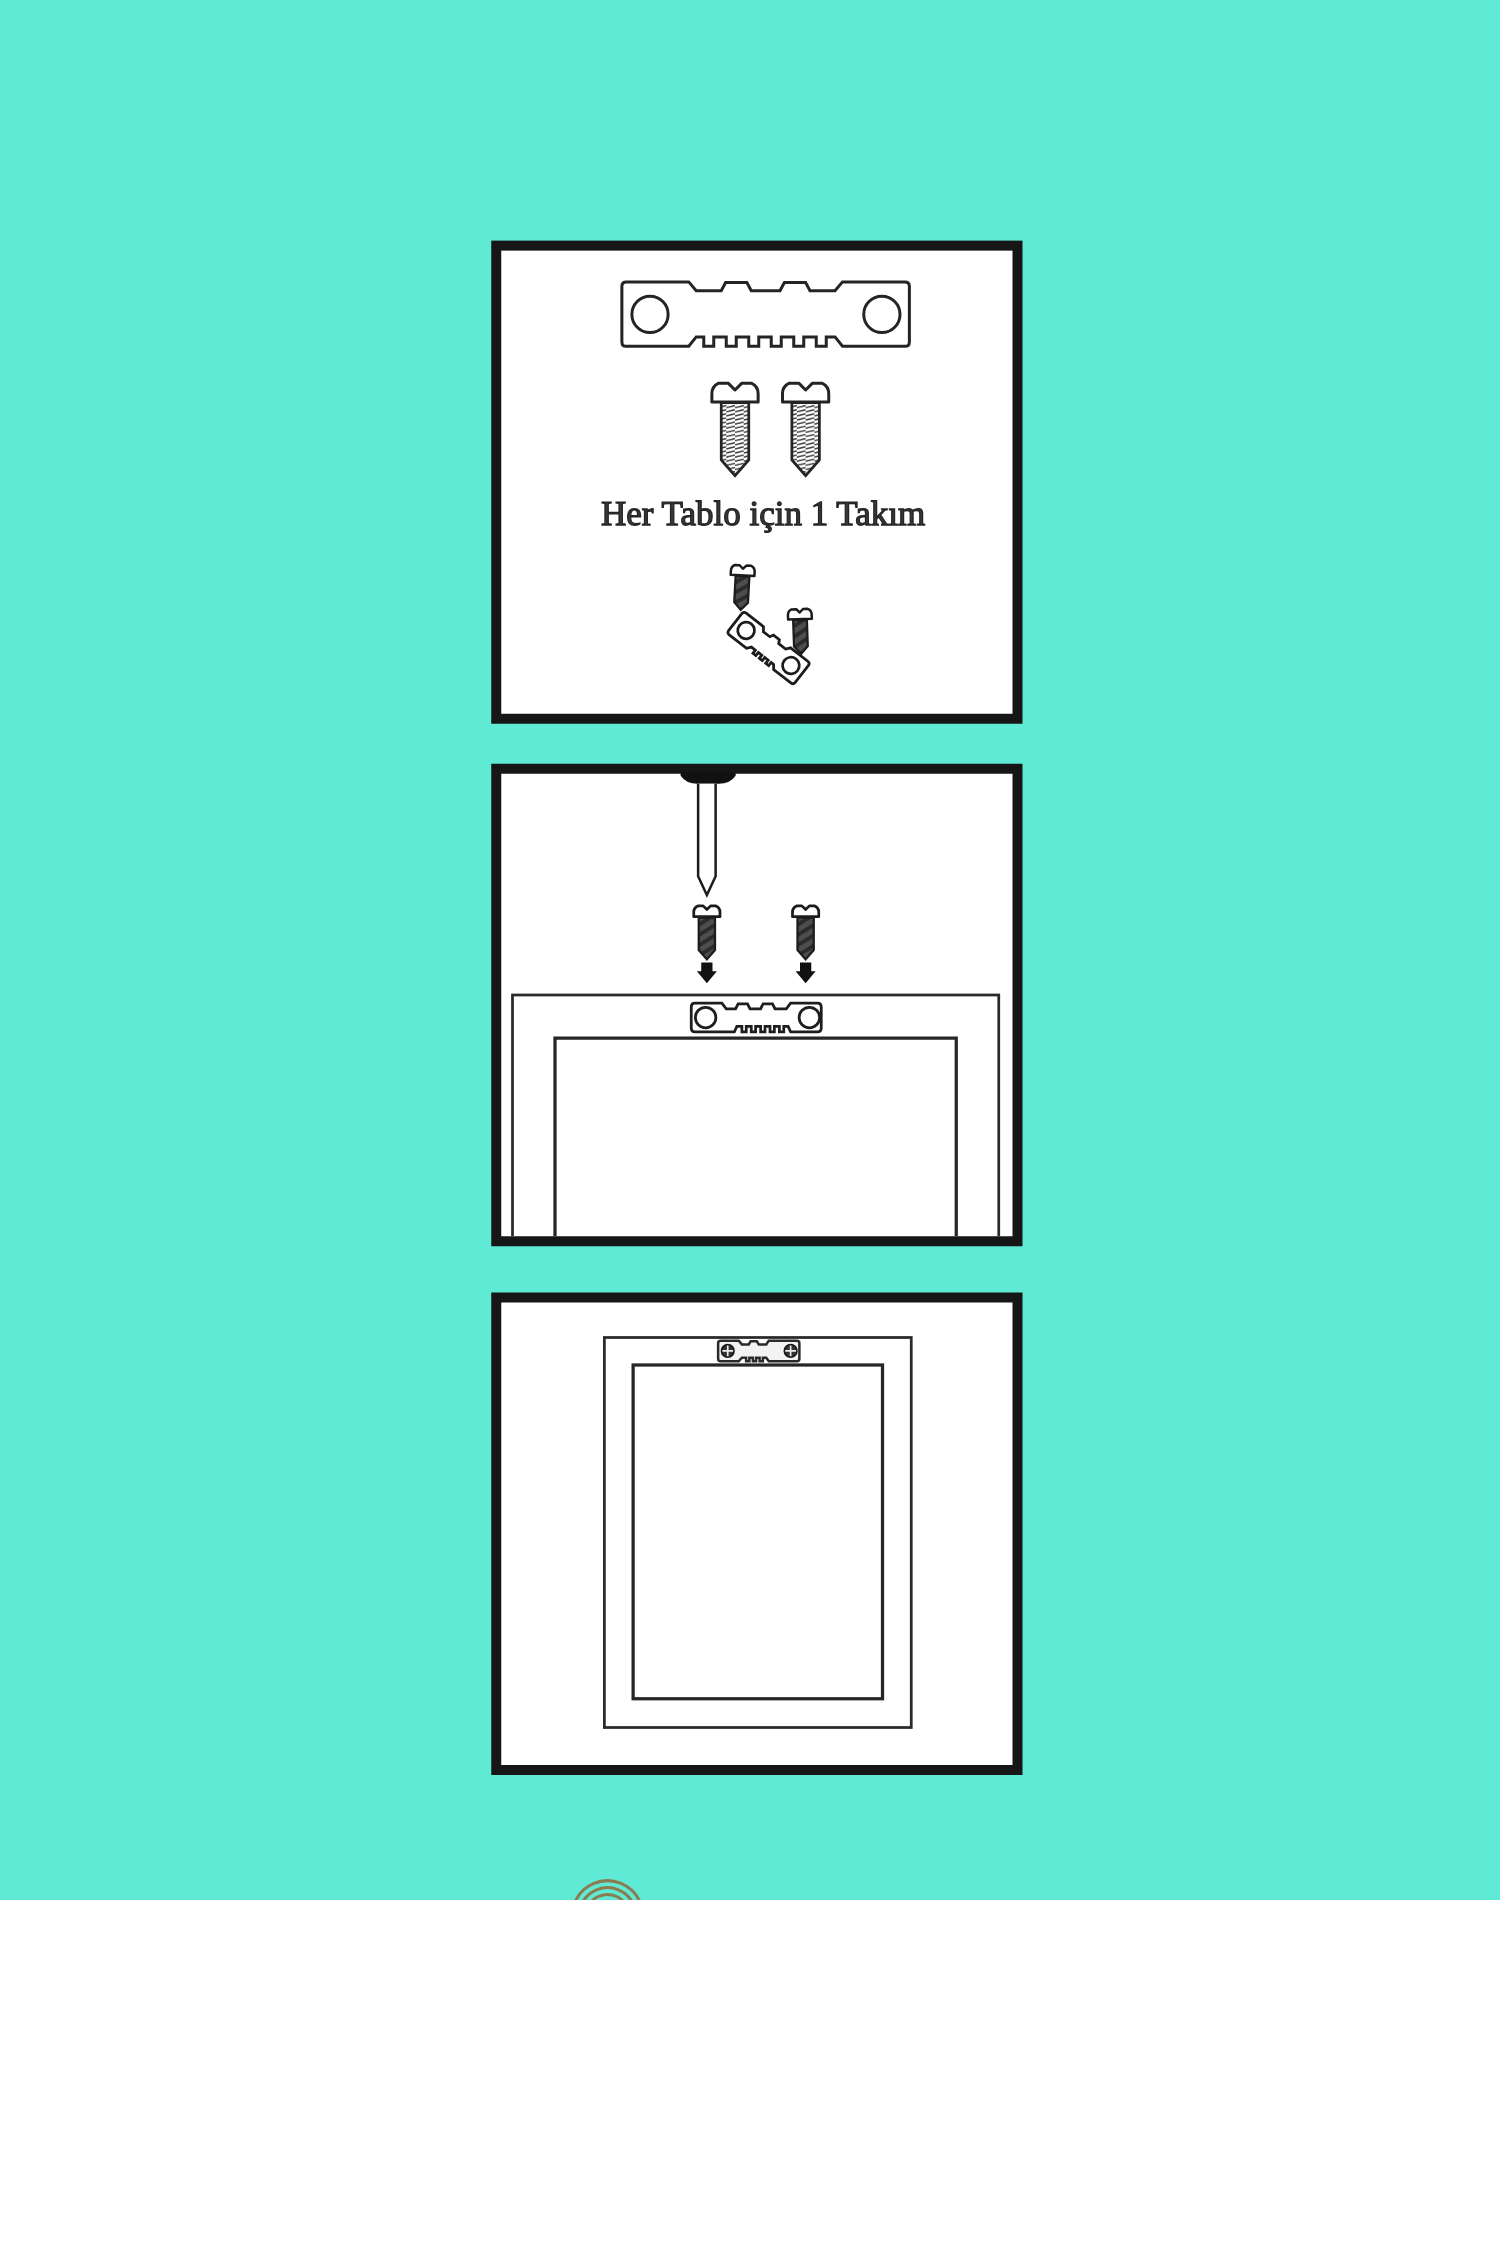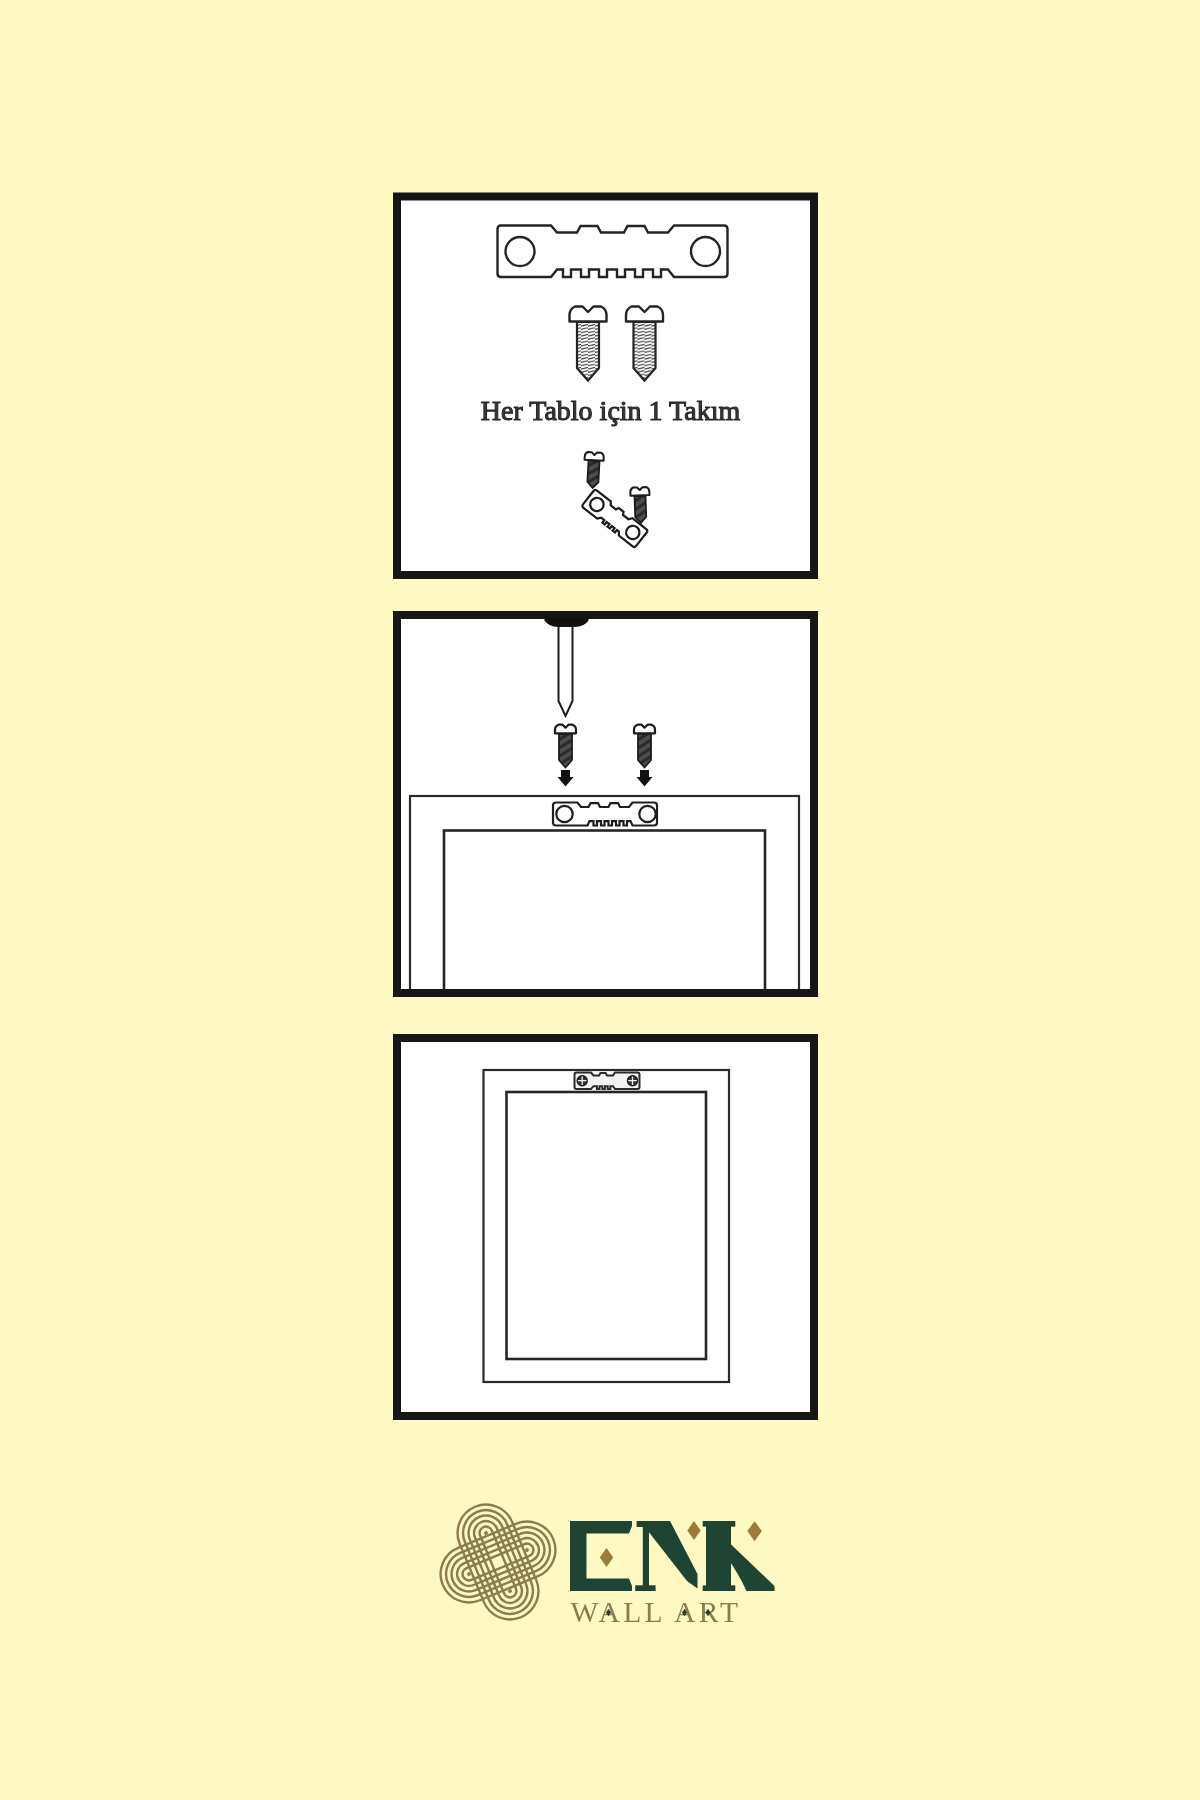--- a/index.html
+++ b/index.html
@@ -1,16 +1,16 @@
 <!DOCTYPE html>
 <html><head>
 <meta charset="utf-8">
 <style>
   html,body{margin:0;padding:0;background:#ffffff;}
-  #page{position:relative;width:1200px;height:1800px;background:#fef9c3;overflow:hidden;}
+  #page{position:relative;width:1200px;height:1520px;background:#5eead4;overflow:hidden;}
   svg{display:block;}
 </style>
 </head>
 <body>
 <div id="page">
 <svg width="1200" height="1800" viewBox="0 0 1200 1800" xmlns="http://www.w3.org/2000/svg">
   <defs>
     <pattern id="thread" patternUnits="userSpaceOnUse" width="7" height="3.3">
       <rect width="7" height="3.3" fill="#ffffff"></rect>
       <path d="M0,2.7 L7,1.1" stroke="#3a3a3a" stroke-width="1.15" fill="none"></path>

